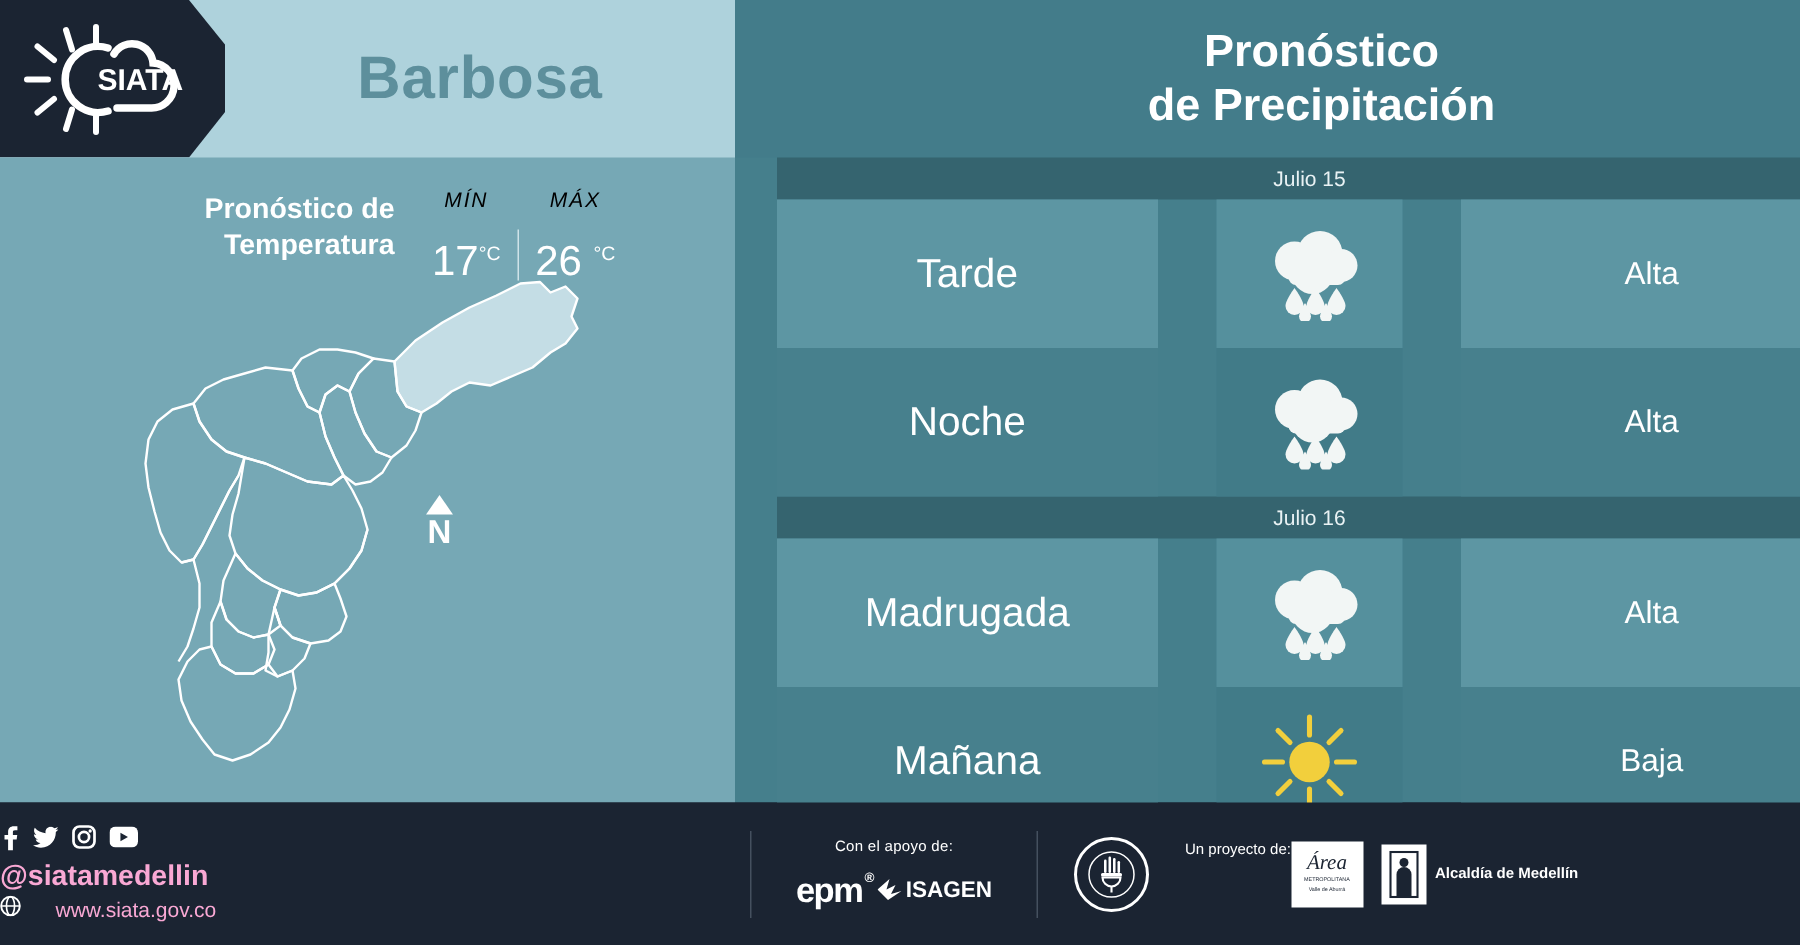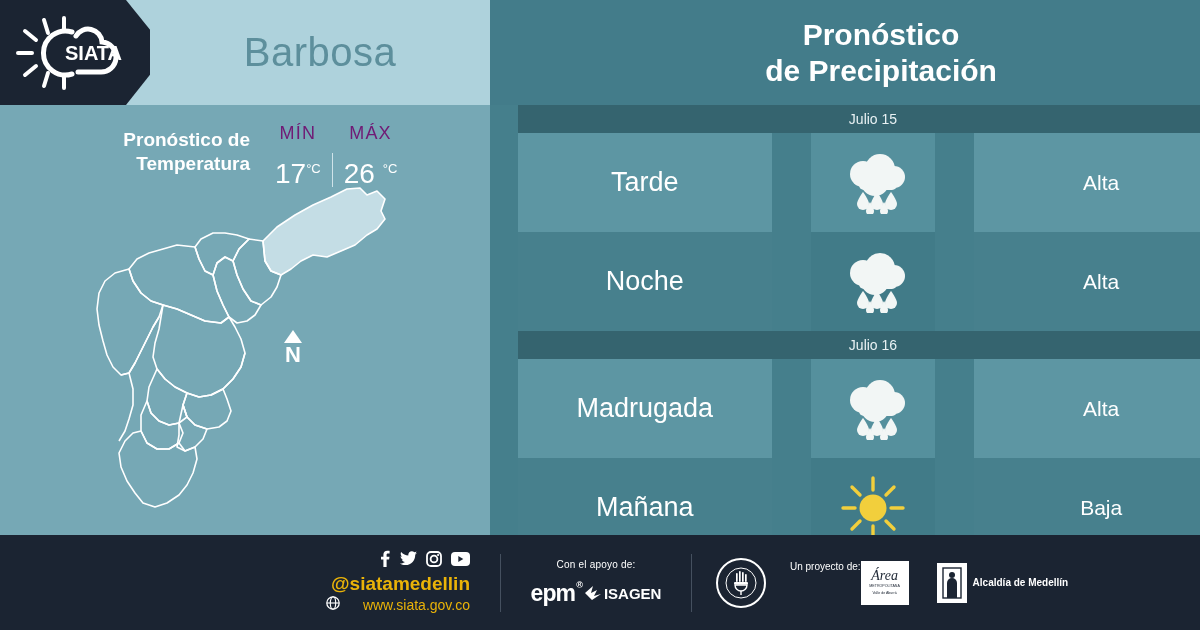--- a/index.html
+++ b/index.html
@@ -11,29 +11,29 @@
   .page{position:relative;width:1200px;height:630px;}
 
   
   .left-panel{position:absolute;left:0;top:0;width:490px;height:535px;background:#76a8b5;}
   .left-header{position:absolute;left:0;top:0;width:490px;height:105px;background:#aed2dc;}
   .logo-flag{position:absolute;left:0;top:0;width:150px;height:105px;background:#1b2432;
     clip-path:polygon(0 0,126px 0,168px 52px,126px 105px,0 105px);}
   .logo-wrap{position:absolute;left:14px;top:16px;width:120px;height:74px;}
   .city-name{position:absolute;left:150px;top:0;width:340px;height:105px;
     display:flex;align-items:center;justify-content:center;
-    color:#5d8f9c;font-size:40px;font-weight:normal;letter-spacing:.5px;text-align:center;}
-
-  .temp-block{position:absolute;left:55px;top:124px;width:380px;height:58px;
+    color:#5d8f9c;font-size:40px;font-weight:bold;letter-spacing:.5px;text-align:center;}
+
+  .temp-block{position:absolute;left:68px;top:124px;width:380px;height:58px;
     display:flex;align-items:flex-start;}
   .temp-title{width:195px;text-align:right;color:#ffffff;font-size:19px;font-weight:bold;
     line-height:24px;padding-top:4px;}
   .temp-vals{display:flex;margin-left:14px;}
   .temp-col{text-align:center;padding:0 11px;position:relative;}
-  .temp-col .lab{color:#701a75;font-size:18px;letter-spacing:1.2px;line-height:18px;}
+  .temp-col .lab{color:#000000;font-size:14px;letter-spacing:1.2px;line-height:18px;font-style:italic;}
   .temp-col .val{color:#ffffff;font-size:28px;line-height:30px;font-weight:300;margin-top:12px;}
   .temp-col .val sup{font-size:13px;vertical-align:super;}
   .temp-sep{width:1px;background:#cfe3e9;height:34px;align-self:flex-end;margin-bottom:2px;}
 
   .map-wrap{position:absolute;left:55px;top:175px;width:400px;height:350px;}
   .compass{position:absolute;left:277px;top:330px;width:32px;height:46px;
     display:flex;flex-direction:column;align-items:center;color:#fff;}
   .compass .tri{width:0;height:0;border-left:9px solid transparent;border-right:9px solid transparent;
     border-bottom:13px solid #ffffff;}
   .compass .n{font-size:22px;font-weight:bold;line-height:22px;margin-top:1px;}
@@ -58,39 +58,39 @@
   .frow.light .c-period{background:#5d96a3;}
   .frow.light .c-icon{background:#55909d;}
   .frow.light .c-level{background:#5d96a3;}
   .frow.dark .c-period{background:#47808d;}
   .frow.dark .c-icon{background:#417b88;}
   .frow.dark .c-level{background:#47808d;}
 
   
   .footer{position:absolute;left:0;top:535px;width:1200px;height:95px;background:#1b2432;
     display:flex;align-items:center;}
-  .f-social{width:500px;display:flex;flex-direction:column;align-items:flex-end;
-    padding-right:30px;box-sizing:border-box;color:#eab308;}
+  .f-social{width:500px;display:flex;flex-direction:column;align-items:flex-start;
+    padding-right:30px;box-sizing:border-box;color:#f9a8d4;}
   .f-icons{display:flex;gap:9px;align-items:center;margin-bottom:2px;}
   .f-handle{font-size:19px;font-weight:bold;line-height:22px;}
   .f-site{font-size:14px;display:flex;align-items:center;gap:23px;line-height:20px;}
   .f-div{width:1px;height:58px;background:#45505f;}
   .f-sponsors{width:190px;display:flex;flex-direction:column;align-items:center;
     color:#ffffff;padding:0 8px;box-sizing:border-box;}
   .f-cap{font-size:10px;margin-bottom:10px;letter-spacing:.2px;}
   .f-logos{display:flex;align-items:center;gap:10px;}
   .epm{font-size:23px;font-weight:bold;letter-spacing:-1px;color:#fff;position:relative;}
   .epm sup{font-size:9px;position:absolute;top:0;right:-7px;}
   .isagen{font-size:15px;font-weight:bold;color:#fff;display:flex;align-items:center;gap:3px;}
   .f-project{flex:1;display:flex;align-items:center;gap:14px;padding-left:24px;color:#fff;}
   .seal{width:46px;height:46px;border-radius:50%;border:2px solid #fff;
     display:flex;align-items:center;justify-content:center;}
   .proj-col{display:flex;flex-direction:row;align-items:flex-start;}
   .proj-cap{font-size:10px;margin-bottom:7px;margin-left:10px;}
-  .proj-logos{display:flex;align-items:center;gap:28px;}
+  .proj-logos{display:flex;align-items:center;gap:12px;}
   .area-box{width:48px;height:44px;background:#ffffff;display:flex;flex-direction:column;
     align-items:center;justify-content:center;}
   .area-sig{font-size:14px;font-style:italic;color:#1b2432;line-height:12px;font-family:"Liberation Serif",serif;}
   .area-sub{font-size:3.6px;color:#1b2432;text-align:center;line-height:4.4px;margin-top:2px;}
   .alc-wrap{display:flex;align-items:center;gap:6px;}
   .alc-box{width:30px;height:40px;background:#fff;display:flex;align-items:center;justify-content:center;}
   .alc-txt{font-size:10px;font-weight:bold;color:#fff;}
 </style>
 </head>
 <body>

